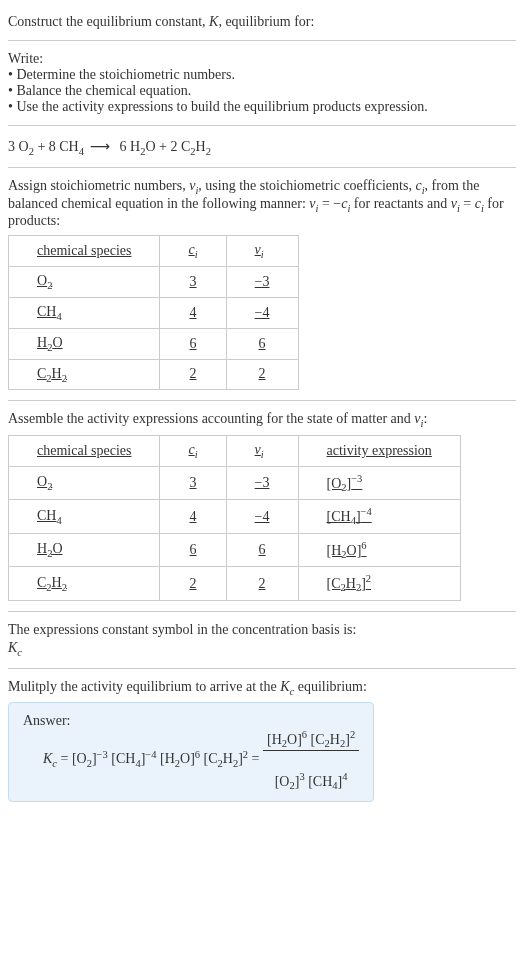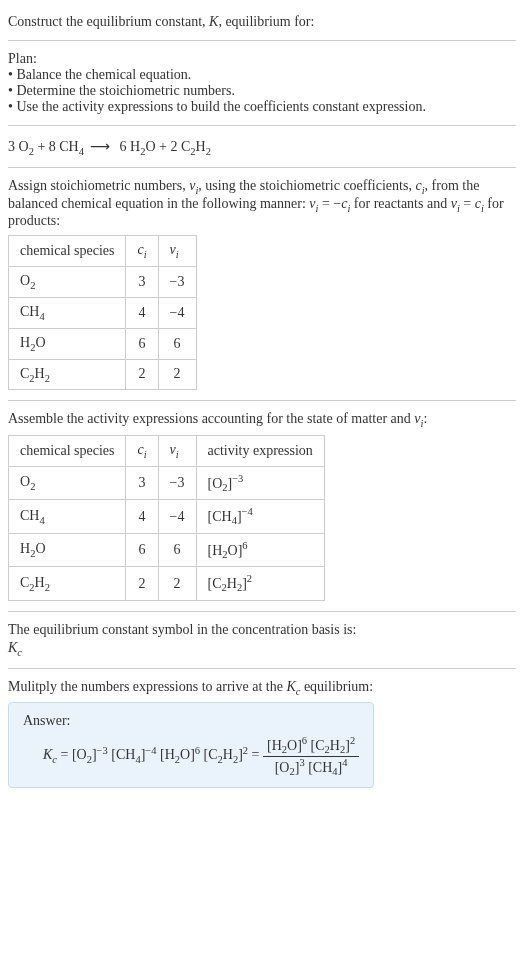--- a/index.html
+++ b/index.html
@@ -41,51 +41,52 @@
     .arrow {
       display: inline-block;
       margin: 0 6px;
     }
     table {
       border-collapse: collapse;
       margin-top: 6px;
     }
     td, th {
       border: 1px solid #ccc;
-      padding: 6px 11px;
+      padding: 6px 28px;
       text-align: left;
       font-weight: normal;
+      text-decoration: underline;
     }
     td.center {
       text-align: center;
     }
     .answer-box {
       background: #eaf3fb;
       border: 1px solid #c5dcec;
       border-radius: 4px;
       padding: 10px 14px;
       margin-top: 6px;
       display: inline-block;
     }
     .answer-label {
-      margin-bottom: 6px;
     }
     .frac {
       display: inline-block;
       vertical-align: middle;
       text-align: center;
     }
     .frac .num {
       display: block;
       border-bottom: 1px solid #333;
       padding: 0 4px;
     }
     .frac .den {
       display: block;
       padding: 0 4px;
+      margin-top: 20px;
     }
     .kc-line {
       font-family: Georgia, serif;
       margin-left: 20px;
     }
     .nowrap {
       white-space: nowrap;
       font-family: Liberation Serif, serif;
     }
   </style>
@@ -94,24 +95,24 @@
 
 <div class="section">
   <div>
     <span>Construct the equilibrium constant, </span><span class="italic">K</span><span>, equilibrium for:</span>
   </div>
 </div>
 
 <hr>
 
 <div class="section">
-  <div>Plan:</div>
+  <div>Write:</div>
+  <div>• Determine the stoichiometric numbers.</div>
   <div>• Balance the chemical equation.</div>
-  <div>• Determine the stoichiometric numbers.</div>
-  <div>• Use the activity expressions to build the coefficients constant expression.</div>
+  <div>• Use the activity expressions to build the equilibrium products expression.</div>
 </div>
 
 <hr>
 
 <div class="section">
   <div class="equation-line">
     <span>3 O</span><span class="sub">2</span><span> + 8 CH</span><span class="sub">4</span><span class="arrow">⟶</span><span> 6 H</span><span class="sub">2</span><span>O + 2 C</span><span class="sub">2</span><span>H</span><span class="sub">2</span>
   </div>
 </div>
 
@@ -190,31 +191,31 @@
       <td class="center">2</td>
       <td><span>[C</span><span class="sub">2</span><span>H</span><span class="sub">2</span><span>]</span><span class="sup">2</span></td>
     </tr>
   </tbody>
     </table>
 </div>
 
 <hr>
 
 <div class="section">
-  <div>The equilibrium constant symbol in the concentration basis is:</div>
+  <div>The expressions constant symbol in the concentration basis is:</div>
   <div class="equation-line">
     <span class="italic">K</span><span class="sub italic">c</span>
   </div>
 </div>
 
 <hr>
 
 <div class="section">
   <div>
-    <span>Mulitply the numbers expressions to arrive at the </span><span class="italic">K</span><span class="sub italic">c</span><span> equilibrium:</span>
+    <span>Mulitply the activity equilibrium to arrive at the </span><span class="italic">K</span><span class="sub italic">c</span><span> equilibrium:</span>
   </div>
   <div class="answer-box">
     <div class="answer-label">Answer:</div>
     <div class="kc-line nowrap">
       <span class="italic">K</span><span class="sub italic">c</span><span> = [O</span><span class="sub">2</span><span>]</span><span class="sup">−3</span><span> [CH</span><span class="sub">4</span><span>]</span><span class="sup">−4</span><span> [H</span><span class="sub">2</span><span>O]</span><span class="sup">6</span><span> [C</span><span class="sub">2</span><span>H</span><span class="sub">2</span><span>]</span><span class="sup">2</span><span> = </span><span class="frac"><span class="num"><span>[H</span><span class="sub">2</span><span>O]</span><span class="sup">6</span><span> [C</span><span class="sub">2</span><span>H</span><span class="sub">2</span><span>]</span><span class="sup">2</span></span><span class="den"><span>[O</span><span class="sub">2</span><span>]</span><span class="sup">3</span><span> [CH</span><span class="sub">4</span><span>]</span><span class="sup">4</span></span></span>
     </div>
   </div>
 </div>
 
 </body></html>

